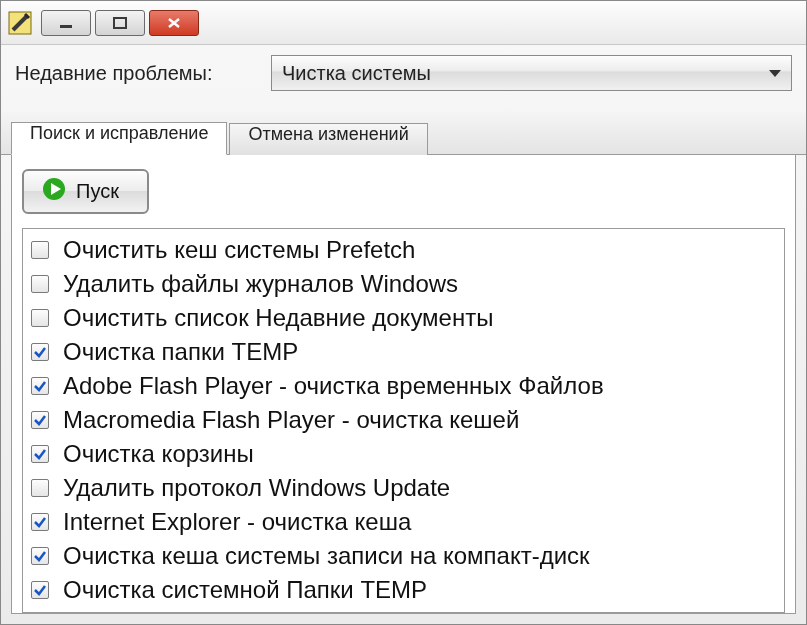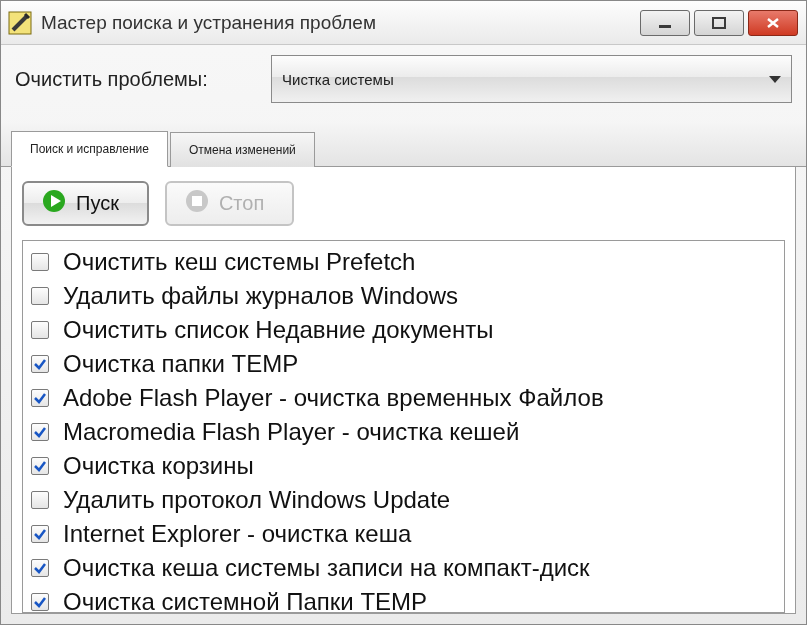--- a/index.html
+++ b/index.html
@@ -57,47 +57,47 @@
       display: flex; align-items: center;
       margin-bottom: 10px;
     }
     .filter-label {
       width: 256px;
       font-size: 20px;
       color: #222;
     }
     .dropdown {
       flex: 1;
-      height: 48px;
+      height: 36px;
       border: 1px solid #8a8a8a;
       background: linear-gradient(to bottom, #fdfdfd 0%, #ececec 45%, #dcdcdc 46%, #f0f0f0 100%);
       display: flex; align-items: center;
       justify-content: space-between;
       padding: 0 10px;
       color: #222;
-      font-size: 15px;
+      font-size: 20px;
     }
     .chevron {
       border-left: 6px solid transparent;
       border-right: 6px solid transparent;
       border-top: 7px solid #333;
     }
 
     .tabstrip {
       display: flex;
       align-items: flex-end;
       padding: 0 10px;
       border-bottom: 1px solid #9a9a9a;
       background: linear-gradient(to bottom, #f5f5f5, #e4e4e4);
       height: 44px;
       margin-top: 4px;
     }
     .tab {
-      padding: 10px 18px 10px 18px;
-      font-size: 12px;
+      padding: 0 18px 10px 18px;
+      font-size: 18px;
       color: #222;
       border: 1px solid #9a9a9a;
       border-bottom: none;
       background: linear-gradient(to bottom, #f6f6f6, #e1e1e1);
       margin-right: 2px;
       position: relative;
       top: 1px;
     }
     .tab.active {
       background: #fff;
@@ -166,21 +166,20 @@
 <div class="window">
 
   <div class="titlebar">
     <span class="app-icon">
       <svg viewBox="0 0 26 26">
           <rect x="2" y="2" width="22" height="22" fill="#f3e27a" stroke="#7a6a10"></rect>
           <path d="M6 20 L20 6" stroke="#3a3a3a" stroke-width="4"></path>
           <path d="M18 4 L22 8" stroke="#2a2a2a" stroke-width="3"></path>
         </svg>
     </span>
-    <span class="title-text">Мастер поиска и устранения проблем</span>
     <div class="wc-group">
       <div class="wc-btn">
         <svg width="16" height="12">
             <rect x="2" y="8" width="12" height="3" fill="#3a3a3a"></rect>
           </svg>
       </div>
       <div class="wc-btn">
         <svg width="14" height="12">
             <rect x="1" y="1" width="12" height="10" fill="none" stroke="#3a3a3a" stroke-width="2"></rect>
           </svg>
@@ -188,21 +187,21 @@
       <div class="wc-btn close">
         <svg width="14" height="12">
             <path d="M2 2 L12 10 M12 2 L2 10" stroke="#fff" stroke-width="2.5"></path>
           </svg>
       </div>
     </div>
   </div>
 
   <div class="filters">
     <div class="filter-row">
-      <div class="filter-label">Очистить проблемы:</div>
+      <div class="filter-label">Недавние проблемы:</div>
       <div class="dropdown">
         <span>Чистка системы</span>
         <span class="chevron"></span>
       </div>
     </div>
   </div>
 
   <div class="tabstrip">
     <div class="tab active">Поиск и исправление</div>
     <div class="tab">Отмена изменений</div>
@@ -212,29 +211,20 @@
     <div class="toolbar">
       <div class="tbtn">
         <span>
           <svg width="24" height="24">
               <circle cx="12" cy="12" r="11" fill="#2aa81f"></circle>
               <polygon points="9,6 19,12 9,18" fill="#fff"></polygon>
             </svg>
         </span>
         <span>Пуск</span>
       </div>
-      <div class="tbtn disabled">
-        <span>
-          <svg width="24" height="24">
-              <circle cx="12" cy="12" r="11" fill="#c8c8c8"></circle>
-              <rect x="7" y="7" width="10" height="10" fill="#fff"></rect>
-            </svg>
-        </span>
-        <span>Стоп</span>
-      </div>
     </div>
 
     <div class="list-box" id="list">
         <div class="row">
           <div class="cb"></div>
           <span class="row-label">Очистить кеш системы Prefetch</span>
         </div>
         <div class="row">
           <div class="cb"></div>
           <span class="row-label">Удалить файлы журналов Windows</span>

